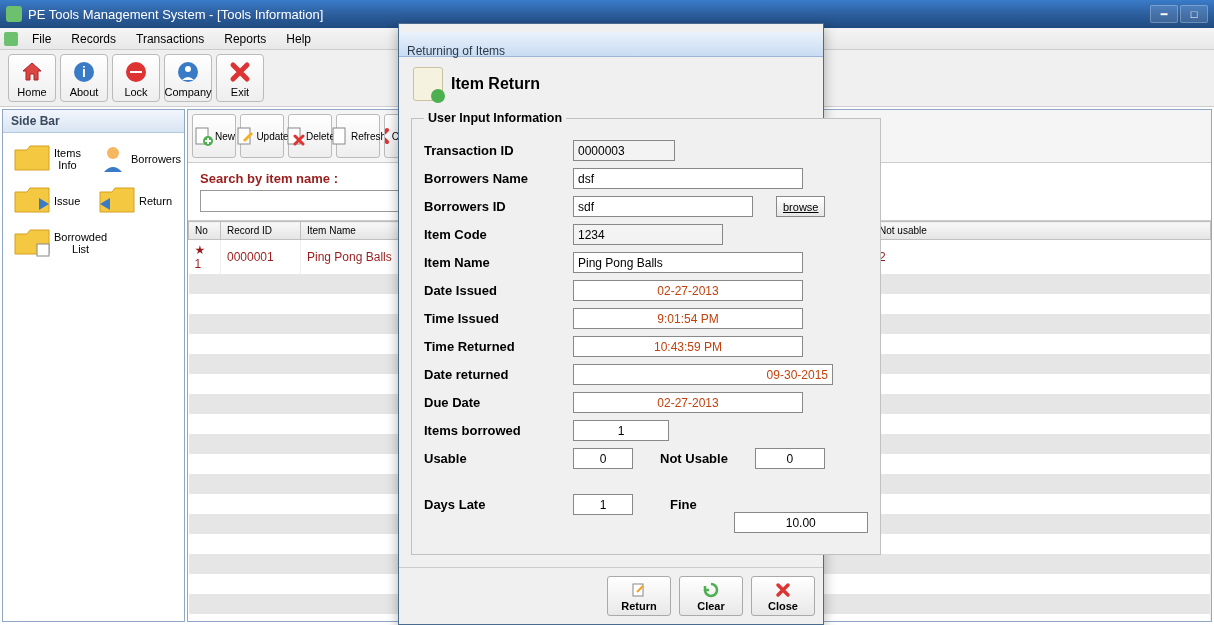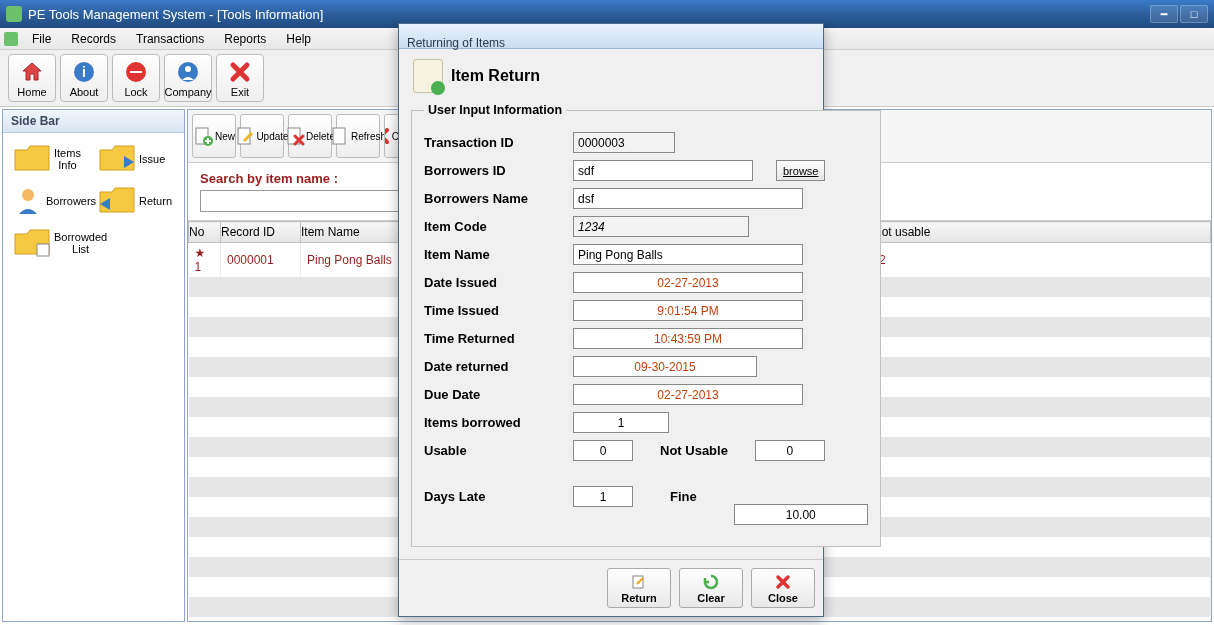--- a/index.html
+++ b/index.html
@@ -35,29 +35,29 @@
 .stbtn { width: 44px; height: 44px; border: 1px solid #bbb; border-radius: 3px; background: linear-gradient(to bottom,#fff,#eee); display: flex; flex-direction: row; align-items: center; justify-content: center; font-size: 10px; cursor: pointer; gap: 1px; }
 .stbtn .ico { width: 22px; height: 22px; display: flex; align-items: center; justify-content: center; }
 
 .search-box { padding: 8px 12px; border-bottom: 1px solid #ccc; }
 .search-label { color: #9a1c1c; font-weight: bold; font-size: 13px; margin-bottom: 4px; }
 .search-input { width: 260px; height: 22px; border: 1px solid #999; padding: 2px 4px; }
 
 
 .grid { flex: 1; overflow: auto; }
 .grid table { width: 100%; border-collapse: collapse; }
-.grid th { background: linear-gradient(to bottom,#f8f8f8,#e4e4e4); border: 1px solid #c0c0c0; padding: 3px 0; font-weight: normal; text-align: left; font-size: 12px; }
+.grid th { background: linear-gradient(to bottom,#f8f8f8,#e4e4e4); border: 1px solid #c0c0c0; padding: 3px 6px; font-weight: normal; text-align: left; font-size: 10px; }
 .grid td { border-right: 1px solid #eee; padding: 3px 6px; font-size: 12px; }
 .grid tr.row-a { background: #fff; }
 .grid tr.row-b { background: #e6e6e6; }
 .grid td.red { color: #9a1c1c; }
 
 
 .dialog { position: absolute; top: 23px; left: 398px; width: 426px; background: #f0f0f0; border: 1px solid #4a6a8e; box-shadow: 0 4px 12px rgba(0,0,0,0.3); }
-.dlg-title { height: 24px; background: linear-gradient(to bottom,#eaf2fb,#c9dcf2); border-bottom: 1px solid #9bb5d4; padding: 12px 8px; font-size: 12px; color: #2a3a4c; }
+.dlg-title { height: 24px; background: linear-gradient(to bottom,#eaf2fb,#c9dcf2); border-bottom: 1px solid #9bb5d4; padding: 12px 8px; font-size: 12px; color: #2a3a4c; margin-top: 8px; }
 .dlg-hdr { padding: 10px 14px 4px; display: flex; align-items: center; gap: 8px; }
 .dlg-hdr-ico { width: 30px; height: 34px; background: #f5f2e0; border: 1px solid #c8c2a0; border-radius: 3px; position: relative; }
 .dlg-hdr-ico::after { content: ""; position: absolute; right: -3px; bottom: -3px; width: 14px; height: 14px; background: #4caf50; border-radius: 50%; }
 .dlg-hdr-txt { font-weight: bold; font-size: 16px; }
 
 .fieldset { margin: 6px 12px 12px; border: 1px solid #c0c0c0; padding: 8px 12px 14px; background: #f0f0f0; }
 .fieldset legend { font-weight: bold; padding: 0 4px; font-size: 12.5px; }
 .frow { display: flex; align-items: center; margin: 7px 0; gap: 19px; }
 .flabel { width: 130px; font-weight: bold; font-size: 13px; }
 .finput { border: 1px solid #888; padding: 2px 4px; height: 21px; font-size: 12px; background: #fff; }
@@ -148,35 +148,35 @@
       <div class="sb-item">
         <span class="sb-ico">
             <svg width="38" height="30" viewBox="0 0 38 30">
               <path d="M2 6 L14 6 L17 2 L36 2 L36 26 L2 26 Z" fill="#f5c842" stroke="#d4a020"></path>
             </svg>
           </span>
         <span>Items Info</span>
       </div>
       <div class="sb-item">
         <span class="sb-ico">
+            <svg width="30" height="30" viewBox="0 0 30 30">
+              <circle cx="15" cy="9" r="6" fill="#f5b860"></circle>
+              <path d="M6 28 Q15 18 24 28" fill="#3a7bc8"></path>
+            </svg>
+          </span>
+        <span>Borrowers</span>
+      </div>
+      <div class="sb-item">
+        <span class="sb-ico">
             <svg width="38" height="30" viewBox="0 0 38 30">
               <path d="M2 6 L14 6 L17 2 L36 2 L36 26 L2 26 Z" fill="#f5c842" stroke="#d4a020"></path>
               <path d="M26 12 L36 18 L26 24" fill="#3a7bc8"></path>
             </svg>
           </span>
         <span>Issue</span>
-      </div>
-      <div class="sb-item">
-        <span class="sb-ico">
-            <svg width="30" height="30" viewBox="0 0 30 30">
-              <circle cx="15" cy="9" r="6" fill="#f5b860"></circle>
-              <path d="M6 28 Q15 18 24 28" fill="#3a7bc8"></path>
-            </svg>
-          </span>
-        <span>Borrowers</span>
       </div>
       <div class="sb-item">
         <span class="sb-ico">
             <svg width="38" height="30" viewBox="0 0 38 30">
               <path d="M2 6 L14 6 L17 2 L36 2 L36 26 L2 26 Z" fill="#f5c842" stroke="#d4a020"></path>
               <path d="M12 12 L2 18 L12 24" fill="#3a7bc8"></path>
             </svg>
           </span>
         <span>Return</span>
       </div>
@@ -334,33 +334,33 @@
   </div>
   <fieldset class="fieldset">
     <legend>User Input Information</legend>
 
     <div class="frow">
         <div class="flabel">Transaction ID</div>
       <input class="finput ro" style="width: 102px;" readonly="" value="0000003">
       </div>
 
     <div class="frow">
+        <div class="flabel">Borrowers Name</div>
+      <input class="finput" style="width: 230px;" value="dsf">
+      </div>
+
+    <div class="frow">
         <div class="flabel">Borrowers ID</div>
       <input class="finput" style="width: 180px;" value="sdf">
       <button class="browse-btn">browse</button>
       </div>
 
     <div class="frow">
-        <div class="flabel">Borrowers Name</div>
-      <input class="finput" style="width: 230px;" value="dsf">
-      </div>
-
-    <div class="frow">
         <div class="flabel">Item Code</div>
-      <input class="finput ro" style="width: 176px; font-style: italic;" readonly="" value="1234">
+      <input class="finput ro" style="width: 150px;" readonly="" value="1234">
       </div>
 
     <div class="frow">
         <div class="flabel">Item Name</div>
       <input class="finput" style="width: 230px;" value="Ping Pong Balls">
       </div>
 
     <div class="frow">
         <div class="flabel">Date Issued</div>
       <input class="finput center red" style="width: 230px;" value="02-27-2013">
@@ -371,21 +371,21 @@
       <input class="finput center red" style="width: 230px;" value="9:01:54 PM">
       </div>
 
     <div class="frow">
         <div class="flabel">Time Returned</div>
       <input class="finput center red" style="width: 230px;" value="10:43:59 PM">
       </div>
 
     <div class="frow">
         <div class="flabel">Date returned</div>
-      <input class="finput center red" style="width: 184px;" value="09-30-2015">
+      <input class="finput center red" style="width: 260px; text-align: right;" value="09-30-2015">
       </div>
 
     <div class="frow">
         <div class="flabel">Due Date</div>
       <input class="finput center red" style="width: 230px;" value="02-27-2013">
       </div>
 
     <div class="frow">
         <div class="flabel">Items borrowed</div>
       <input class="finput center" style="width: 96px;" value="1">

